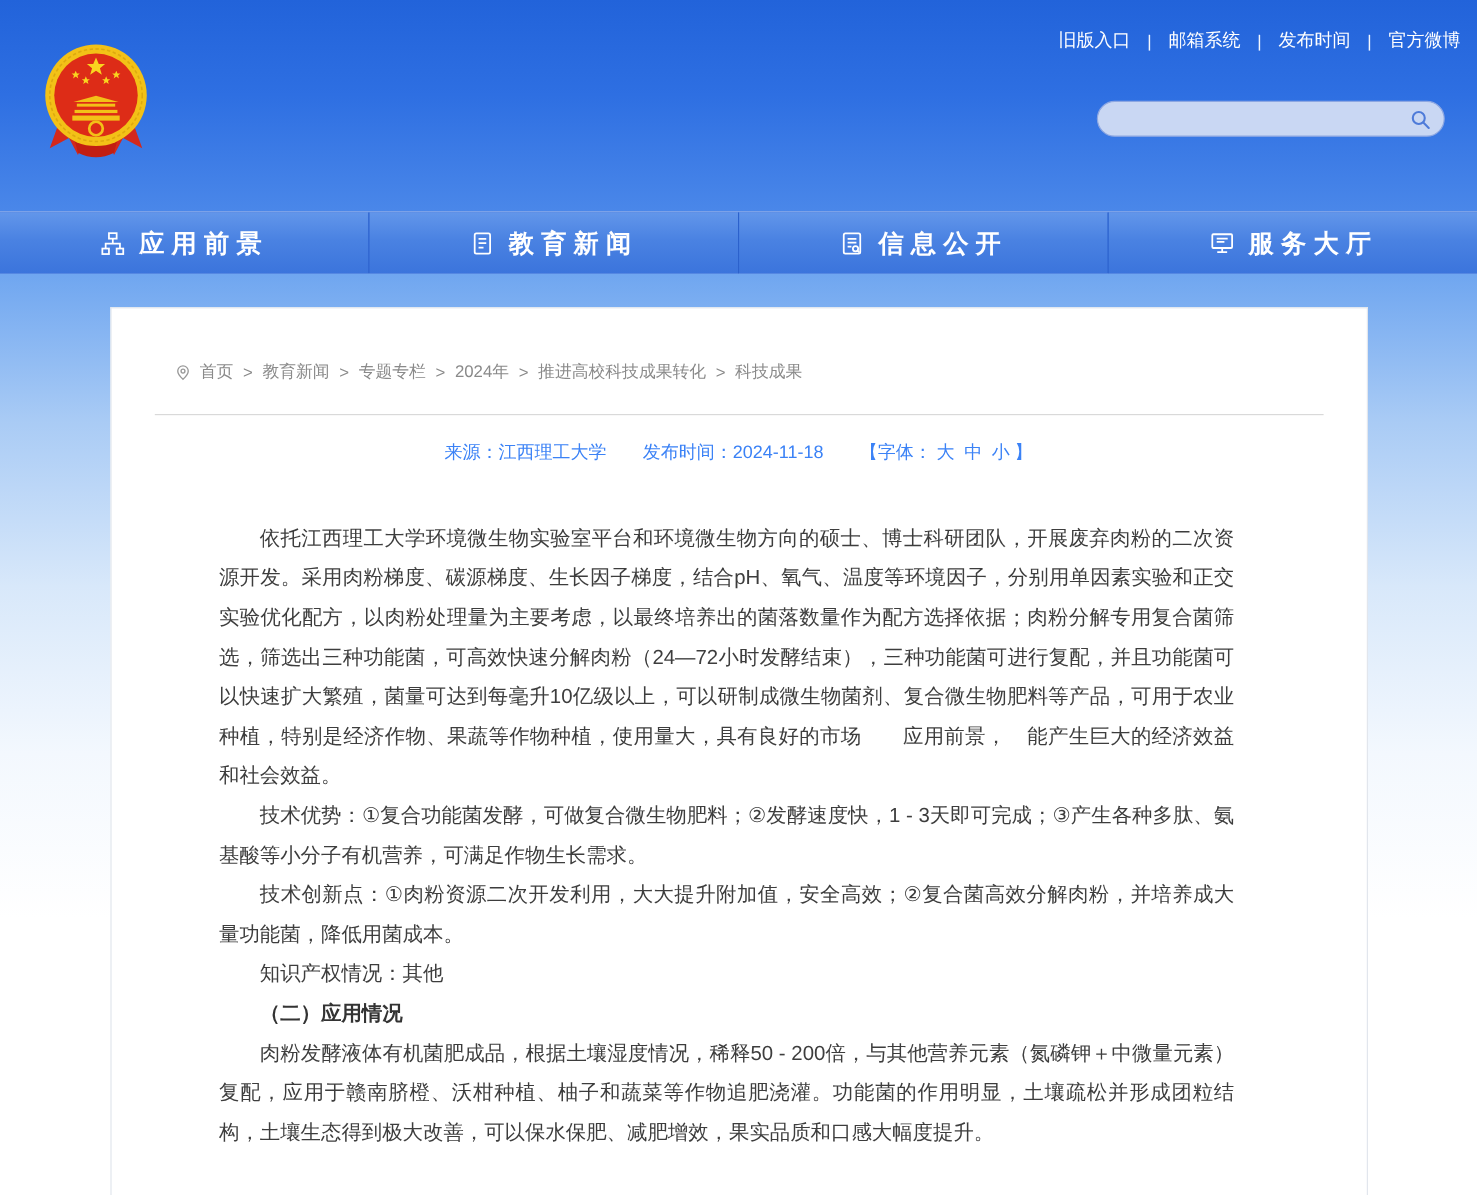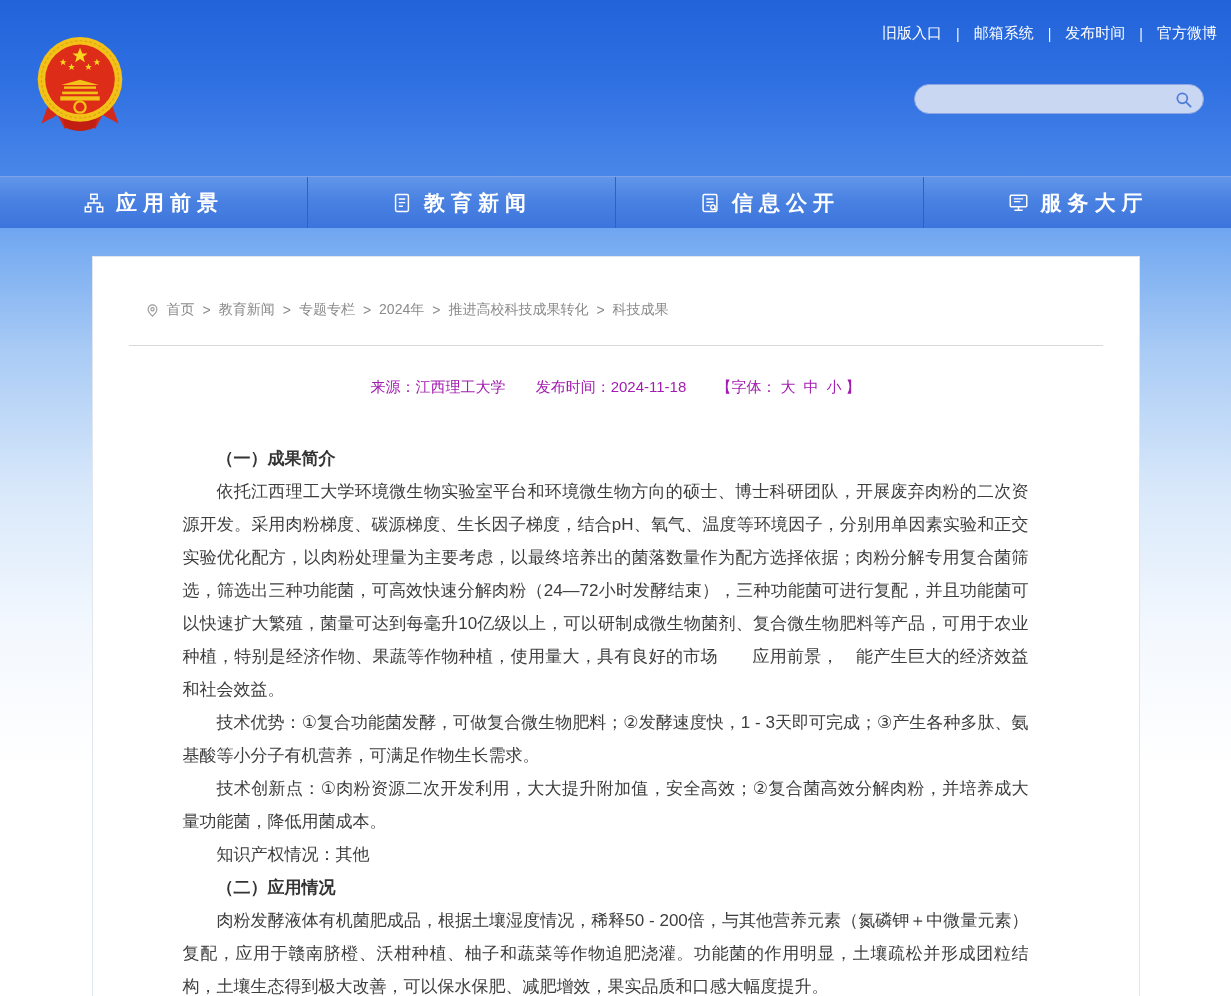--- a/index.html
+++ b/index.html
@@ -71,21 +71,21 @@
     color:#8a8a8a; font-size:14px; gap:7px;
   }
   .crumb { cursor:pointer; }
   .sep { margin:0 1px; }
   .divider { height:1px; background:#d9d9d9; margin:26px 36px 0; }
 
   .article-title {
     text-align:center; font-size:30px; font-weight:bold; color:#333;
     margin-top:44px; letter-spacing:.5px;
   }
-  .article-meta { text-align:center; margin-top:32px; font-size:15px; color:#a21caf; }
+  .article-meta { text-align:center; margin-top:22px; font-size:15px; color:#3b82f6; }
   .meta-seg { margin:0 13px; }
   .font-link { margin:0 4px; cursor:pointer; }
   .article-body { margin-top:45px; padding:0 110px 0 90px; }
   .article-body p {
     margin:0; font-size:17px; line-height:33px; color:#3d3d3d;
     text-align:justify; text-indent:2em;
   }
   .article-body p.heading { font-weight:bold; color:#333; }
 </style>
 </head>
@@ -211,21 +211,20 @@
 
       <div class="divider"></div>
 
       <div class="article">
         <div class="article-meta">
           <span class="meta-seg"><span>来源：</span><span>江西理工大学</span></span>
           <span class="meta-seg"><span>发布时间：</span><span>2024-11-18</span></span>
           <span class="meta-seg"><span>【字体：</span><span><span class="font-link">大</span><span class="font-link">中</span><span class="font-link">小</span></span><span>】</span></span>
         </div>
         <div class="article-body">
-            <p class="heading">（一）成果简介</p>
             <p class="body">依托江西理工大学环境微生物实验室平台和环境微生物方向的硕士、博士科研团队，开展废弃肉粉的二次资源开发。采用肉粉梯度、碳源梯度、生长因子梯度，结合pH、氧气、温度等环境因子，分别用单因素实验和正交实验优化配方，以肉粉处理量为主要考虑，以最终培养出的菌落数量作为配方选择依据；肉粉分解专用复合菌筛选，筛选出三种功能菌，可高效快速分解肉粉（24—72小时发酵结束），三种功能菌可进行复配，并且功能菌可以快速扩大繁殖，菌量可达到每毫升10亿级以上，可以研制成微生物菌剂、复合微生物肥料等产品，可用于农业种植，特别是经济作物、果蔬等作物种植，使用量大，具有良好的市场　　应用前景，　能产生巨大的经济效益和社会效益。</p>
             <p class="body">技术优势：①复合功能菌发酵，可做复合微生物肥料；②发酵速度快，1 - 3天即可完成；③产生各种多肽、氨基酸等小分子有机营养，可满足作物生长需求。</p>
             <p class="body">技术创新点：①肉粉资源二次开发利用，大大提升附加值，安全高效；②复合菌高效分解肉粉，并培养成大量功能菌，降低用菌成本。</p>
             <p class="body">知识产权情况：其他</p>
             <p class="heading">（二）应用情况</p>
             <p class="body">肉粉发酵液体有机菌肥成品，根据土壤湿度情况，稀释50 - 200倍，与其他营养元素（氮磷钾＋中微量元素）复配，应用于赣南脐橙、沃柑种植、柚子和蔬菜等作物追肥浇灌。功能菌的作用明显，土壤疏松并形成团粒结构，土壤生态得到极大改善，可以保水保肥、减肥增效，果实品质和口感大幅度提升。</p>
           </div>
       </div>
 
     </div>

